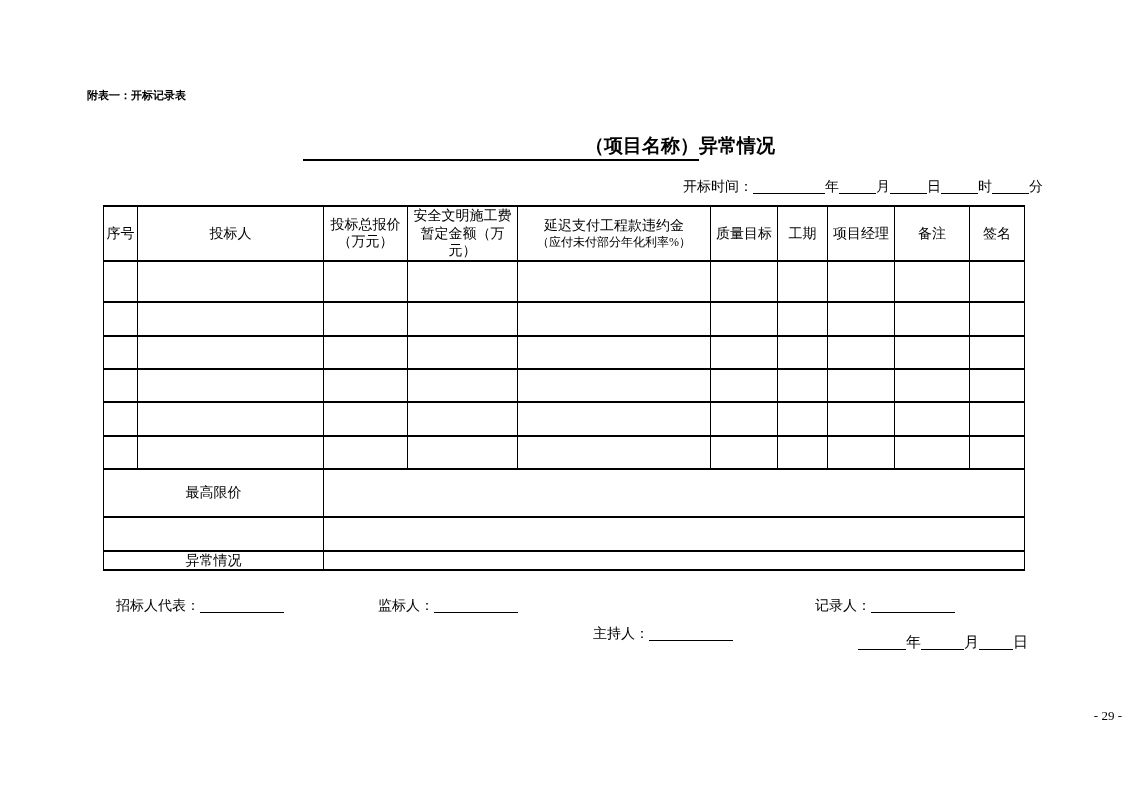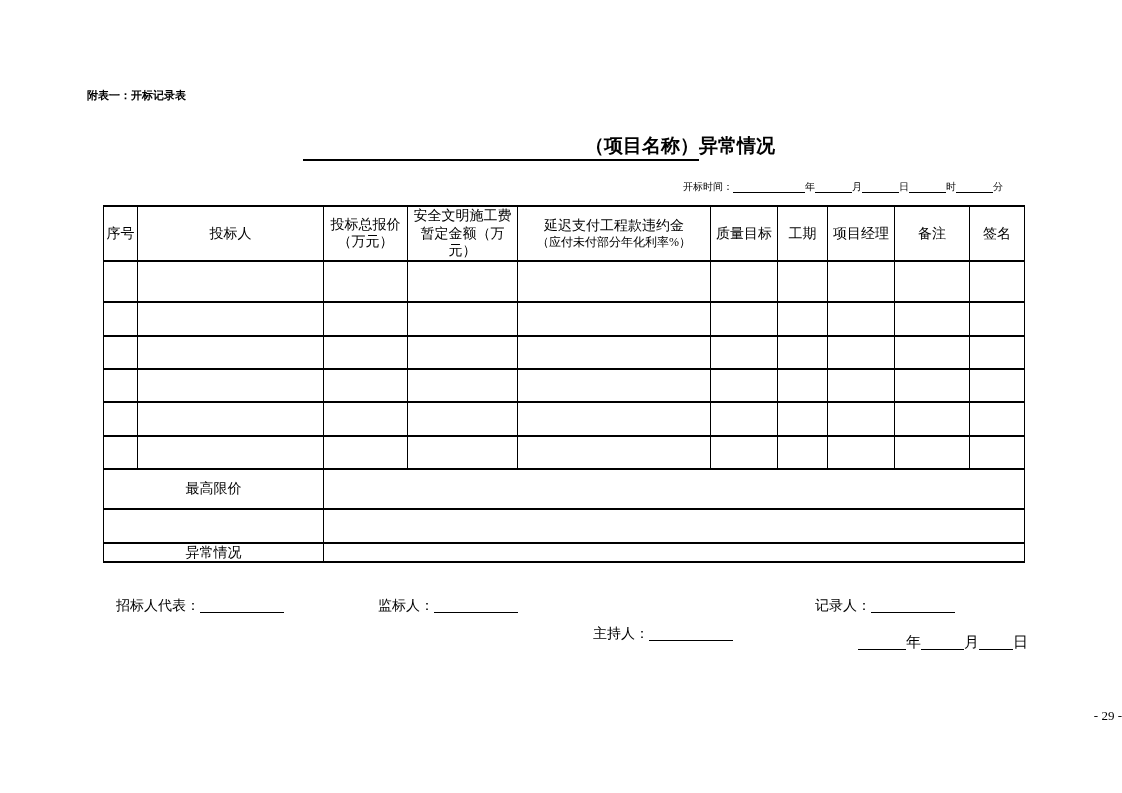--- a/index.html
+++ b/index.html
@@ -14,21 +14,21 @@
     font-size:11px; font-weight:bold; white-space:nowrap;
   }
   .title-line {
     position:absolute; left:303px; top:134px;
     font-size:19px; font-weight:bold; white-space:nowrap; line-height:1.3;
   }
   .title-underlined { display:inline-block; border-bottom:2px solid #000; }
   .title-blank { display:inline-block; width:282px; height:20px; vertical-align:bottom; }
   .bid-time {
     position:absolute; left:683px; top:178px;
-    font-size:10px; white-space:nowrap;
+    font-size:14px; white-space:nowrap;
   }
   .blank {
     display:inline-block; border-bottom:1px solid #000;
     height:14px; vertical-align:-3px;
   }
   .w72{width:72px} .w37{width:37px} .w84{width:84px}
   .w48{width:48px} .w43{width:43px} .w34{width:34px}
 
   table.record {
     position:absolute; left:103px; top:205px;
@@ -42,21 +42,21 @@
     overflow:hidden;
   }
   table.record thead tr { height:48px; }
   .hdr-left { text-align:left; padding-left:3px; padding-right:1px; }
   .line { display:block; }
   .sub-line { display:block; font-size:12px; }
   tbody.bid-rows tr { height:33px; }
   tbody.bid-rows tr:nth-child(1){ height:41px; }
   tbody.bid-rows tr:nth-child(2){ height:34px; }
   tbody.bid-rows tr:nth-child(5){ height:34px; }
-  tfoot tr:nth-child(1){ height:40px; }
+  tfoot tr:nth-child(1){ height:48px; }
   tfoot tr:nth-child(2){ height:34px; }
   tfoot tr:nth-child(3){ height:16px; }
 
   .sig { position:absolute; top:597px; font-size:14px; white-space:nowrap; }
   .sig-1{ left:116px; } .sig-2{ left:378px; } .sig-3{ left:593px;margin-top:28px; } .sig-4{ left:815px; }
 
   .date-line {
     position:absolute; left:858px; top:633px;
     font-size:15px; white-space:nowrap;
   }

